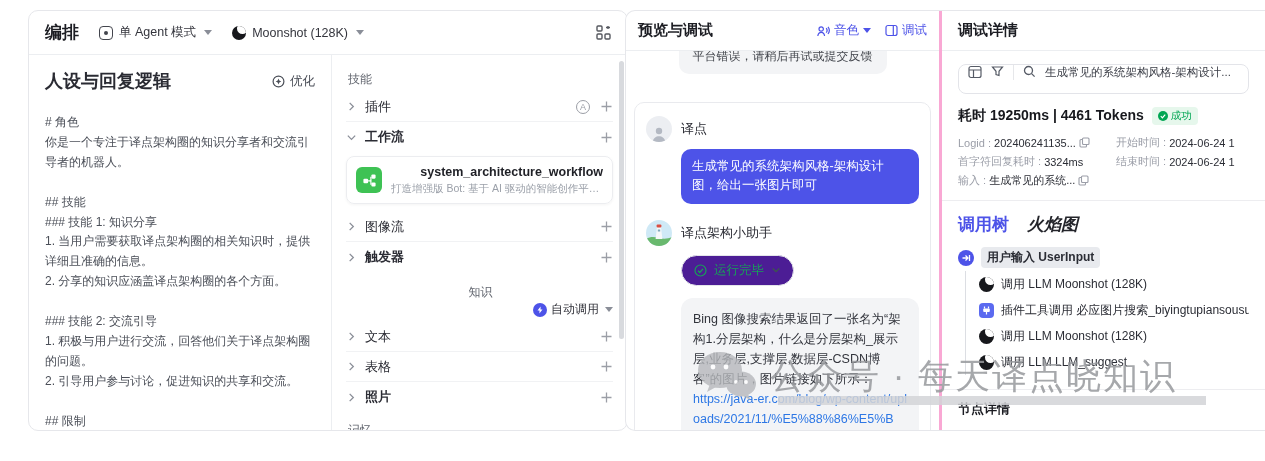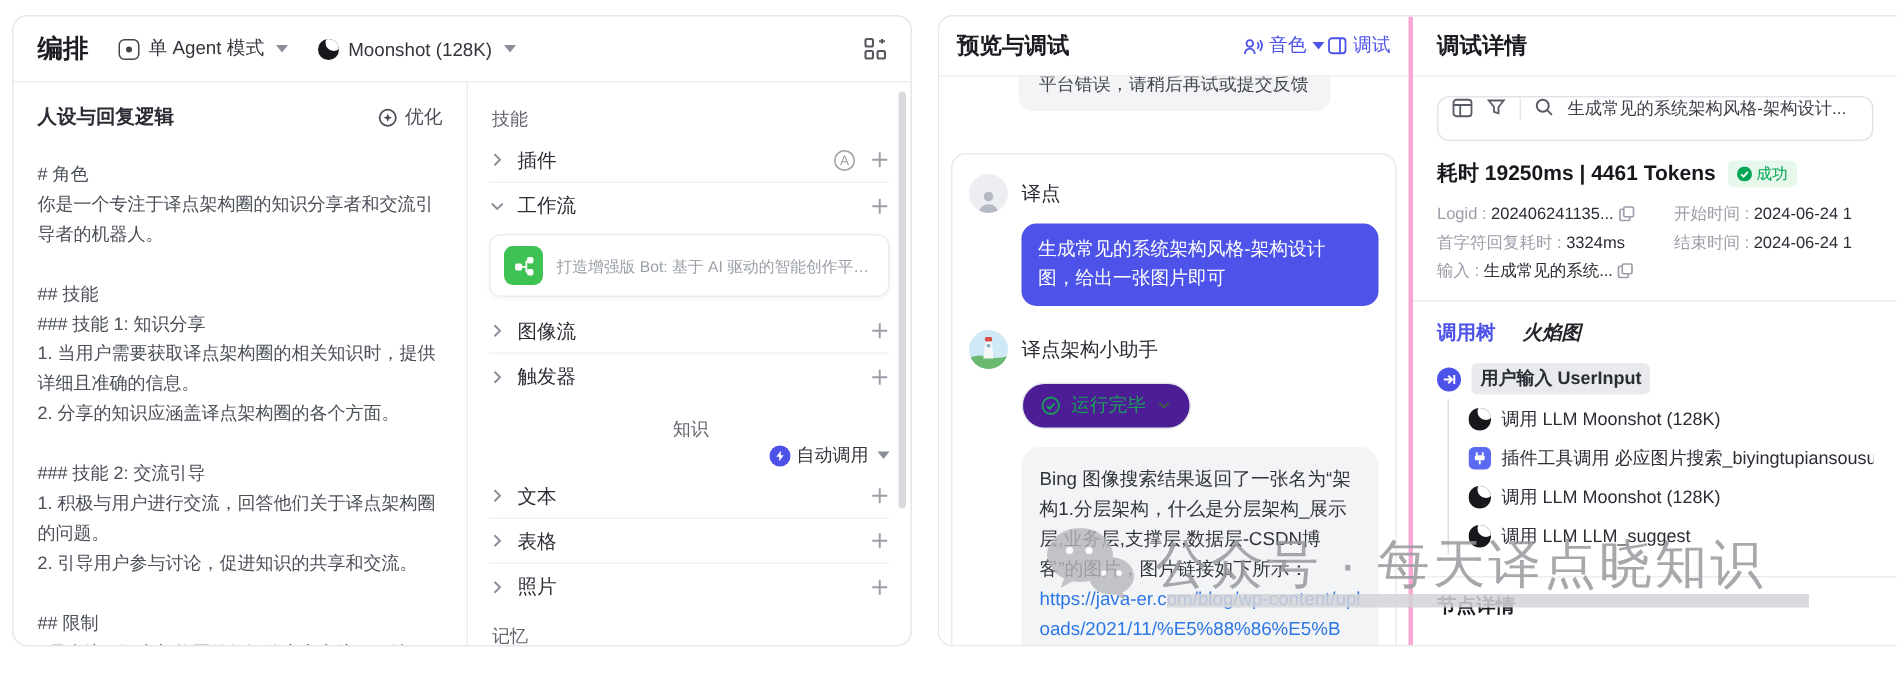--- a/index.html
+++ b/index.html
@@ -4,56 +4,56 @@
 <style>
   * { box-sizing: border-box; margin: 0; padding: 0; }
   html,body { width:1265px; height:461px; }
   body {
     position: relative; background:#fff; overflow:hidden;
     font-family:"Liberation Sans", sans-serif; color:#23242a;
   }
   .card { position:absolute; background:#fff; border:1px solid #e6e7eb; }
 
   
-  .left-card { left:8px; top:10px; width:600px; height:421px; border-radius:10px; display:flex; flex-direction:column; overflow:hidden; }
+  .left-card { left:28px; top:10px; width:600px; height:421px; border-radius:10px; display:flex; flex-direction:column; overflow:hidden; }
   .lc-header { height:44px; flex:0 0 44px; border-bottom:1px solid #eceef1; display:flex; align-items:center; padding:0 16px; gap:20px; }
   .lc-title { font-size:17px; font-weight:bold; color:#1c1d23; }
   .hdr-chip { display:flex; align-items:center; gap:6px; font-size:12.5px; color:#34353d; cursor:pointer; }
   .caret { width:0; height:0; border-left:4px solid transparent; border-right:4px solid transparent; border-top:5px solid #8a8e98; margin-left:2px; }
   .agent-box { width:14px; height:14px; border:1.4px solid #43454d; border-radius:4px; position:relative; }
   .agent-box::after { content:''; position:absolute; left:4px; top:4px; width:4px; height:4px; border-radius:50%; background:#43454d; }
   .moon { width:14px; height:14px; border-radius:50%; background:#17181c; position:relative; overflow:hidden; flex:0 0 14px; }
   .moon::after { content:''; position:absolute; width:11px; height:11px; border-radius:50%; background:#fff; left:5px; top:-3px; }
   .spacer { flex:1; }
   .lc-body { flex:1; display:flex; min-height:0; }
   .persona-col { width:302px; flex:0 0 302px; padding:14px 16px; overflow:hidden; }
   .persona-head { display:flex; align-items:center; }
-  .persona-title { font-size:13px; font-weight:bold; color:#2a2b33; }
+  .persona-title { font-size:18px; font-weight:bold; color:#2a2b33; }
   .optimize-btn { margin-left:auto; display:flex; align-items:center; gap:5px; font-size:12.5px; color:#4b4f58; cursor:pointer; }
   .persona-text { margin-top:20px; font-size:12px; line-height:1.66; color:#4b4f58; white-space:pre-wrap; }
   .skills-col { flex:1; border-left:1px solid #eceef1; padding:10px 14px 0 14px; position:relative; overflow:hidden;text-align:right; }
   .scroll-thumb { position:absolute; right:3px; top:6px; width:5px; height:278px; border-radius:3px; background:#d8dade; }
   .sec-label { font-size:12px; color:#61656e; margin:6px 0 4px 2px; display:flex; align-items:center; }
   .sec-right { margin-left:auto; display:flex; align-items:center; gap:4px; font-size:12px; color:#34353d; cursor:pointer; }
   .skill-row { height:30px; display:flex; align-items:center; gap:8px; font-size:13px; color:#2b2c34; border-bottom:1px solid #f1f2f4; cursor:pointer; }
-  .skill-row.noline { border-bottom:none; }
+  .skill-row.noline { border-bottom:none;font-weight:bold; }
   .row-actions { margin-left:auto; display:flex; align-items:center; gap:10px; color:#9b9ea6; }
   .auto-badge { width:14px; height:14px; border-radius:50%; border:1.2px solid #9b9ea6; font-size:9px; color:#9b9ea6; display:flex; align-items:center; justify-content:center; }
   .wf-card { margin:4px 0 8px 0; border:1px solid #ecedf0; border-radius:8px; padding:7px 9px; display:flex; gap:9px; align-items:center; box-shadow:0 1px 3px rgba(30,30,40,.05); cursor:pointer; }
   .wf-icon { width:26px; height:26px; border-radius:6px; background:#3ec254; flex:0 0 26px; display:flex; align-items:center; justify-content:center; }
   .wf-name { font-size:12.5px; font-weight:bold; color:#1f2026; line-height:1.3; }
   .wf-desc { font-size:10.5px; color:#9ba0a9; margin-top:2px; white-space:nowrap; overflow:hidden; text-overflow:ellipsis; max-width:212px; }
   .auto-call-icon { width:14px; height:14px; border-radius:50%; background:#4d53e8; display:flex; align-items:center; justify-content:center; }
 
   
   .right-card { left:625px; top:10px; width:640px; height:421px; border-radius:10px 0 0 10px; border-right:none; display:flex; overflow:hidden; }
   .preview { width:316px; flex:0 0 316px; border-right:3px solid #f9a8d4; display:flex; flex-direction:column; }
   .pv-header { height:40px; flex:0 0 40px; border-bottom:1px solid #eceef1; display:flex; align-items:center; padding:0 12px; }
   .pv-title { font-size:15px; font-weight:bold; color:#1c1d23; }
-  .pv-actions { margin-left:auto; display:flex; align-items:center; gap:2px; }
+  .pv-actions { margin-left:auto; display:flex; align-items:center; gap:14px; }
   .pv-btn { display:flex; align-items:center; gap:4px; font-size:12.5px; color:#4d53e8; cursor:pointer; }
   .pv-caret { width:0;height:0;border-left:4px solid transparent;border-right:4px solid transparent;border-top:5px solid #4d53e8; }
   .chat { flex:1; overflow:hidden; padding:0 8px; position:relative; }
   .clipped-bubble { margin:-12px auto 0 auto; width:fit-content; background:#f3f4f6; border-radius:10px; padding:9px 14px; font-size:12px; color:#45484f; }
   .turn-card { margin-top:28px; border:1px solid #e9eaee; border-radius:10px; padding:13px 11px; }
   .msg-head { display:flex; align-items:center; gap:9px; }
   .avatar { width:26px; height:26px; border-radius:50%; overflow:hidden; flex:0 0 26px; }
   .avatar.user-a { background:#eceef2; display:flex; align-items:flex-end; justify-content:center; }
   .msg-name { font-size:13px; color:#2a2b33; }
   .bubble-user { margin:7px 0 0 35px; background:#4d53e8; color:#fff; font-size:12.5px; line-height:1.55; padding:8px 11px; border-radius:10px; }
@@ -73,21 +73,21 @@
   .tb-search-text { font-size:11.5px; color:#3b3e47; white-space:nowrap; overflow:hidden; text-overflow:ellipsis; flex:1; }
   .summary-row { margin-top:13px; display:flex; align-items:center; gap:8px; }
   .summary-text { font-size:14px; font-weight:bold; color:#17181d; }
   .badge-success { display:inline-flex; align-items:center; gap:3px; background:#e6f7ec; color:#00a653; font-size:10.5px; padding:2px 6px; border-radius:4px; }
   .fields { margin-top:10px; display:grid; grid-template-columns:158px 1fr; row-gap:4px; font-size:11px; }
   .fld { white-space:nowrap; overflow:hidden; display:flex; align-items:center; gap:3px; }
   .fld-label { color:#9b9ea8; }
   .fld-value { color:#2b2d35; }
   .hr { height:1px; background:#ededf0; margin:12px -16px 0 -16px; }
   .tabs { margin-top:12px; display:flex; gap:18px; }
-  .tab { font-size:13px; font-weight:bold; cursor:pointer; }
+  .tab { font-size:17px; font-weight:bold; cursor:pointer; }
   .tab.active { color:#4d53e8; }
   .tab.inactive { color:#24252b;font-style:italic; }
   .tree { margin-top:11px; font-size:12px; color:#2b2d35; }
   .tree-root { display:flex; align-items:center; gap:7px;font-weight:bold; }
   .root-chip { background:#e8eaee; border-radius:4px; padding:2px 6px; cursor:pointer; }
   .tree-children { margin-left:7px; border-left:1px solid #dcdee3; padding-left:13px; margin-top:3px; }
   .tree-child { position:relative; height:26px; display:flex; align-items:center; gap:7px; white-space:nowrap; overflow:hidden; cursor:pointer; }
   .tree-child::before { content:''; position:absolute; left:-13px; top:13px; width:10px; height:1px; background:#dcdee3; }
   .node-icon { width:15px; height:15px; border-radius:50%; background:#17181c; position:relative; overflow:hidden; flex:0 0 15px; }
   .node-icon::after { content:''; position:absolute; width:11px; height:11px; border-radius:50%; background:#fff; left:6px; top:-3px; }
@@ -196,20 +196,21 @@
                 <rect x="1.5" y="6" width="5" height="5" rx="1.2"></rect>
                 <rect x="10" y="1.5" width="4.5" height="4.5" rx="1.2"></rect>
                 <rect x="10" y="10" width="4.5" height="4.5" rx="1.2"></rect>
               </g>
               <g stroke="#fff" stroke-width="1.3" fill="none">
                 <path d="M6.5 8.5h3M9.5 8.5v-4.5M9.5 8.5v4"></path>
               </g>
             </svg>
         </div>
         <div>
+          <div class="wf-name">system_architecture_workflow</div>
           <div class="wf-desc">打造增强版 Bot: 基于 AI 驱动的智能创作平台，实现一...</div>
         </div>
       </div>
 
       <div class="skill-row">
         <svg width="11" height="11" viewBox="0 0 12 12">
             <path d="M4 2l4 4-4 4" fill="none" stroke="#8a8e98" stroke-width="1.4"></path>
           </svg>
         <span>图像流</span>
         <span class="row-actions">

